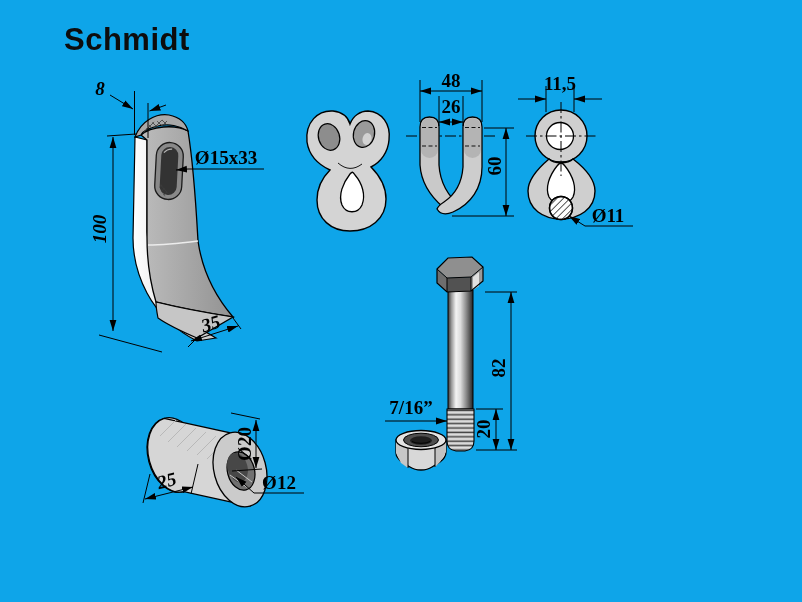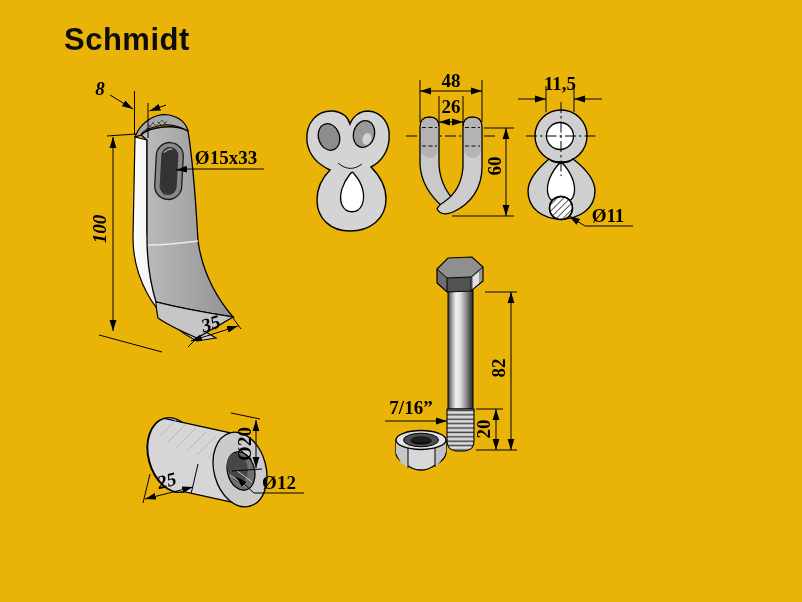--- a/index.html
+++ b/index.html
@@ -1,16 +1,16 @@
 <!DOCTYPE html>
 <html><head>
 <meta charset="utf-8">
 <style>
   html,body{margin:0;padding:0;background:#fff;}
-  .stage{position:relative;width:802px;height:602px;background:#eab308;overflow:hidden;
+  .stage{position:relative;width:802px;height:602px;background:#0ea5e9;overflow:hidden;
          font-family:"Liberation Sans",sans-serif;}
   .brand{position:absolute;left:64px;top:22px;font-size:31px;font-weight:bold;color:#0d0d0d;
          letter-spacing:.5px;font-family:"Liberation Sans",sans-serif;}
   svg{position:absolute;left:0;top:0;}
   text.dim{font-family:"Liberation Serif",serif;font-weight:bold;font-size:17px;fill:#000;}
   text.it{font-style:italic;}
   text.lg{font-size:19px;}
   .ol{stroke:#000;fill:none;}
   .dl{stroke:#000;stroke-width:1;fill:none;}
   .cl{stroke:#000;stroke-width:1;fill:none;stroke-dasharray:11 3 2.5 3;}

